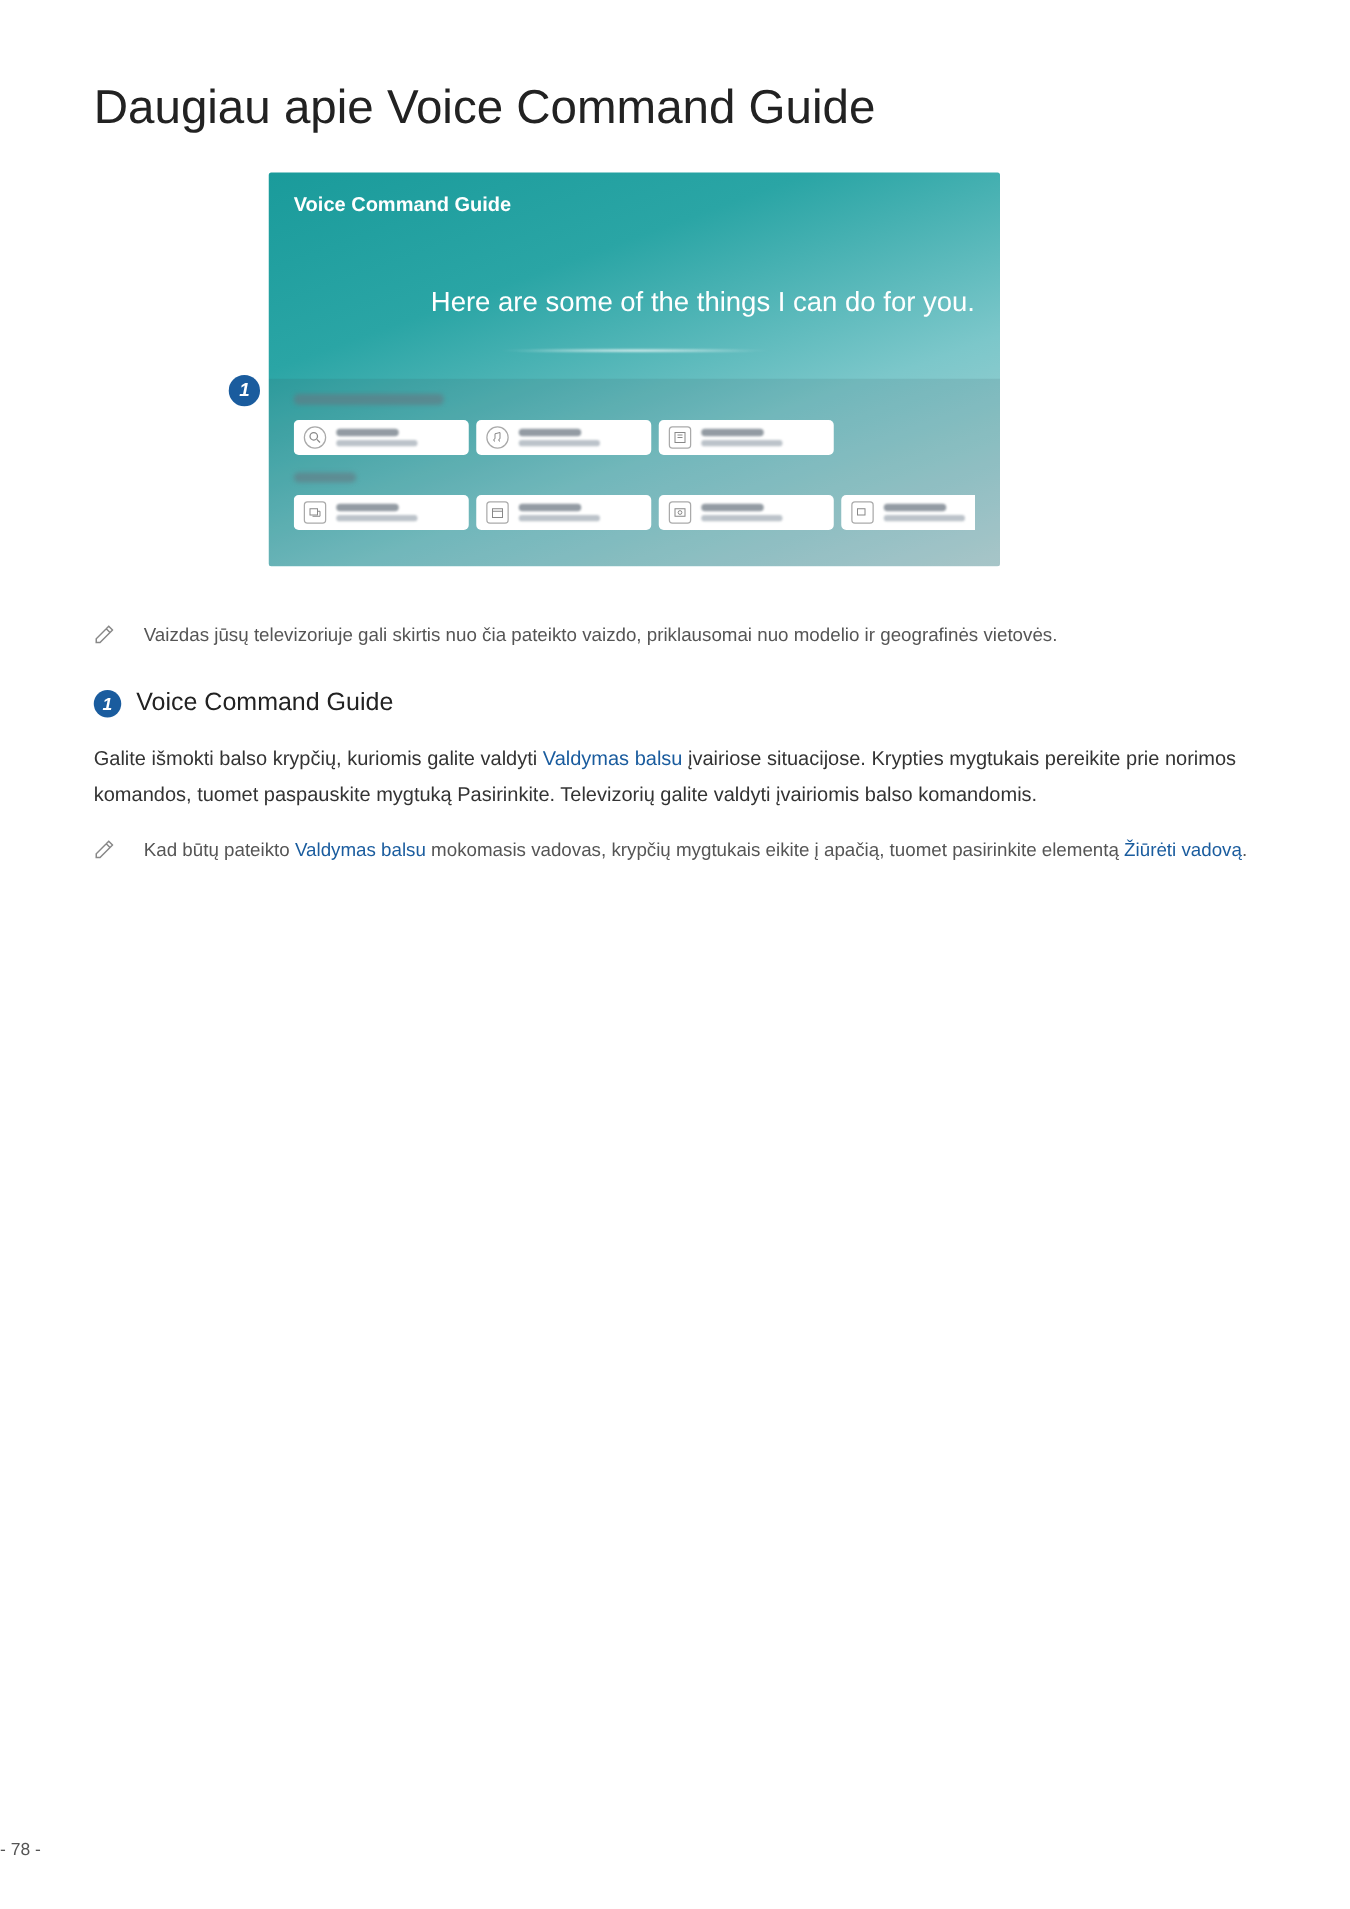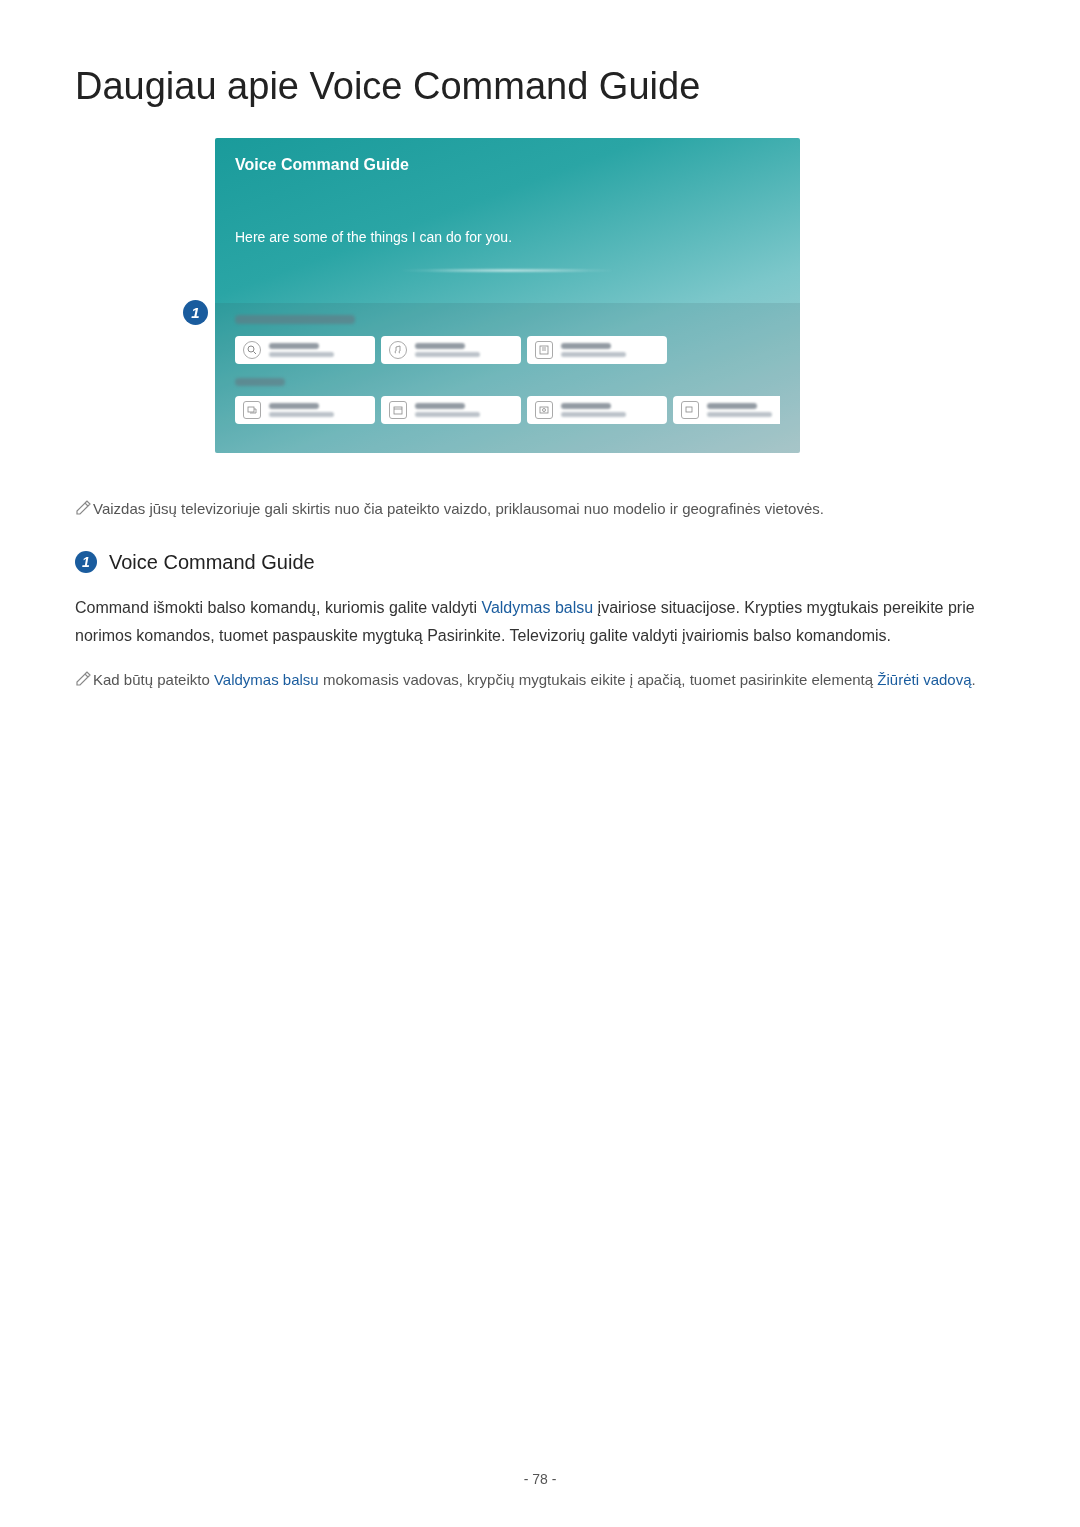--- a/index.html
+++ b/index.html
@@ -41,22 +41,22 @@
     padding: 18px 20px 10px 20px;
   }
   .screenshot-title {
     color: #ffffff;
     font-size: 16px;
     font-weight: 600;
     margin-bottom: 55px;
   }
   .screenshot-subtitle {
     color: #ffffff;
-    font-size: 14px;
-    text-align: left;
+    font-size: 22px;
+    text-align: right;
     margin-bottom: 24px;
   }
   .glow-line {
     width: 220px;
     height: 3px;
     background: radial-gradient(ellipse at center, rgba(255,255,255,0.95) 0%, rgba(255,255,255,0.6) 30%, rgba(255,255,255,0) 70%);
     margin: 0 auto;
     filter: blur(1px);
   }
   .lower-panel {
@@ -145,20 +145,21 @@
     display: flex;
     align-items: center;
     justify-content: center;
     font-size: 15px;
     font-weight: 600;
     font-style: italic;
   }
   .note-row {
     display: flex;
     align-items: flex-start;
+    gap: 22px;
     margin-bottom: 30px;
   }
   .pencil-icon {
     width: 18px;
     flex-shrink: 0;
     margin-top: 2px;
   }
   .note-text {
     font-size: 15px;
     color: #555;
@@ -195,21 +196,21 @@
     margin-bottom: 18px;
   }
   .link-text {
     color: #1a5c9e;
   }
   .page-number {
     position: absolute;
     bottom: 40px;
     left: 0;
     right: 0;
-    text-align: center;
+    text-align: left;
     font-size: 14px;
     color: #555;
   }
 </style>
 </head>
 <body>
 
 <div class="page-container">
   <h1 class="main-heading">Daugiau apie Voice Command Guide</h1>
 
@@ -323,21 +324,21 @@
     </div>
     <div class="note-text">Vaizdas jūsų televizoriuje gali skirtis nuo čia pateikto vaizdo, priklausomai nuo modelio ir geografinės vietovės.</div>
   </div>
 
   <div class="section-heading-row">
     <div class="badge-circle-inline">1</div>
     <div class="section-heading">Voice Command Guide</div>
   </div>
 
   <p class="body-text">
-    <span>Command išmokti balso komandų, kuriomis galite valdyti </span><span class="link-text">Valdymas balsu</span><span> įvairiose situacijose. Krypties mygtukais pereikite prie norimos komandos, tuomet paspauskite mygtuką Pasirinkite. Televizorių galite valdyti įvairiomis balso komandomis.</span>
+    <span>Galite išmokti balso krypčių, kuriomis galite valdyti </span><span class="link-text">Valdymas balsu</span><span> įvairiose situacijose. Krypties mygtukais pereikite prie norimos komandos, tuomet paspauskite mygtuką Pasirinkite. Televizorių galite valdyti įvairiomis balso komandomis.</span>
   </p>
 
   <div class="note-row">
     <div class="pencil-icon">
       <svg width="16" height="16" viewBox="0 0 16 16">
           <path d="M2 14 L2 11 L10 3 L13 6 L5 14 Z M10 3 L12 1 L15 4 L13 6" fill="none" stroke="#888" stroke-width="1.2"></path>
         </svg>
     </div>
     <div class="note-text">
       <span>Kad būtų pateikto </span><span class="link-text">Valdymas balsu</span><span> mokomasis vadovas, krypčių mygtukais eikite į apačią, tuomet pasirinkite elementą </span><span class="link-text">Žiūrėti vadovą</span><span>.</span>

